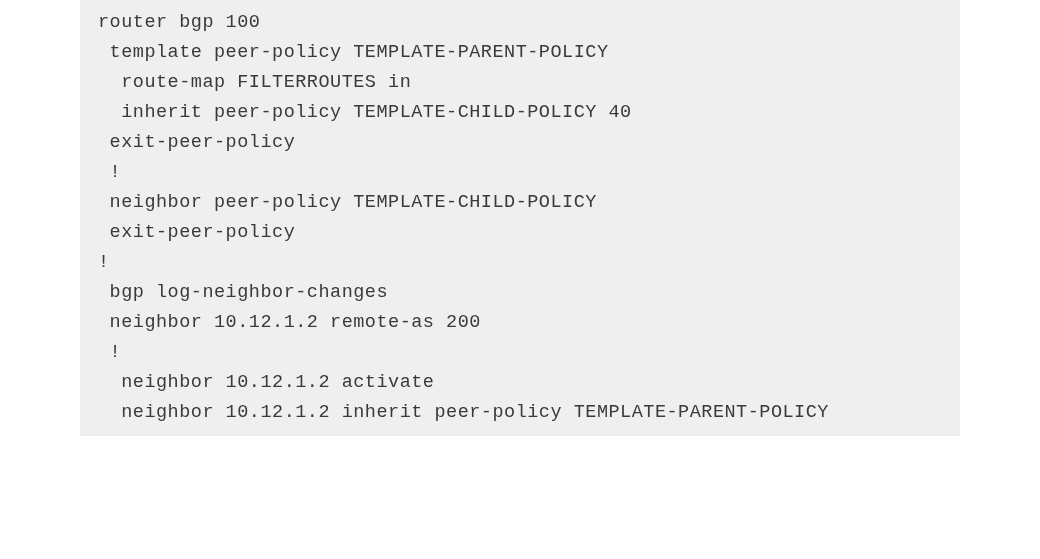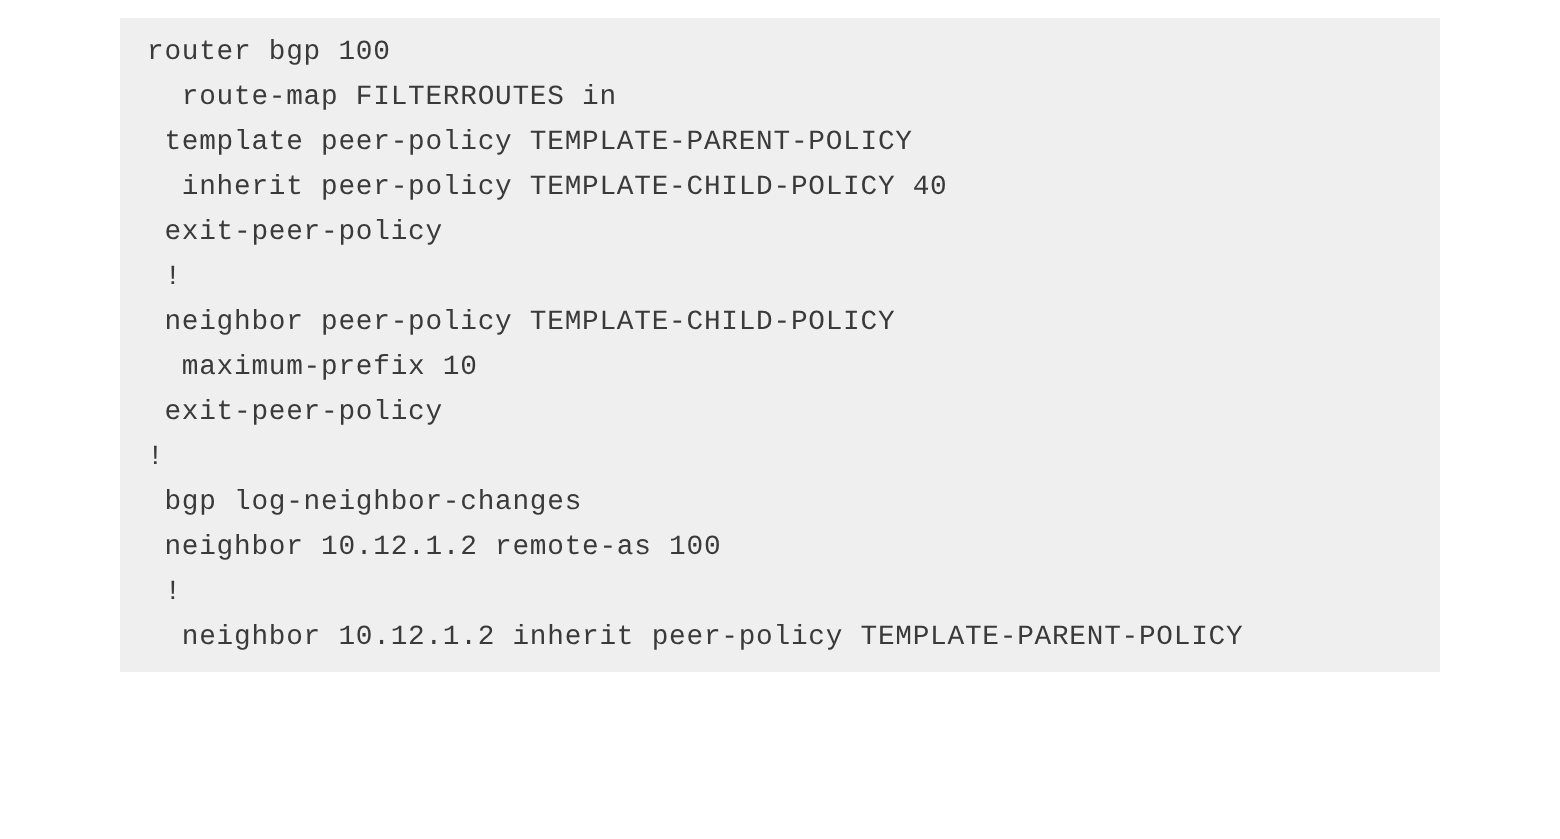--- a/index.html
+++ b/index.html
@@ -8,45 +8,45 @@
       box-sizing: border-box;
     }
     body {
       background: #ffffff;
       width: 1040px;
       height: 559px;
       overflow: hidden;
     }
     .code-block {
       background: #efefef;
-      margin: 12px auto;
+      margin: 0 auto;
       width: 880px;
       padding: 8px 18px 8px 18px;
       font-family: "Courier New", Courier, monospace;
       font-size: 18.5px;
       line-height: 1.62;
       color: #3a3a3a;
       letter-spacing: 0.5px;
     }
     .line {
       white-space: pre;
       display: block;
     }
   </style>
 </head>
 <body>
 
 <div class="code-block">
   <span class="line">router bgp 100</span>
+  <span class="line"> template peer-policy TEMPLATE-PARENT-POLICY</span>
   <span class="line">  route-map FILTERROUTES in</span>
-  <span class="line"> template peer-policy TEMPLATE-PARENT-POLICY</span>
   <span class="line">  inherit peer-policy TEMPLATE-CHILD-POLICY 40</span>
   <span class="line"> exit-peer-policy</span>
   <span class="line"> !</span>
   <span class="line"> neighbor peer-policy TEMPLATE-CHILD-POLICY</span>
-  <span class="line">  maximum-prefix 10</span>
   <span class="line"> exit-peer-policy</span>
   <span class="line">!</span>
   <span class="line"> bgp log-neighbor-changes</span>
-  <span class="line"> neighbor 10.12.1.2 remote-as 100</span>
+  <span class="line"> neighbor 10.12.1.2 remote-as 200</span>
   <span class="line"> !</span>
+  <span class="line">  neighbor 10.12.1.2 activate</span>
   <span class="line">  neighbor 10.12.1.2 inherit peer-policy TEMPLATE-PARENT-POLICY</span>
 </div>
 
 </body></html>

